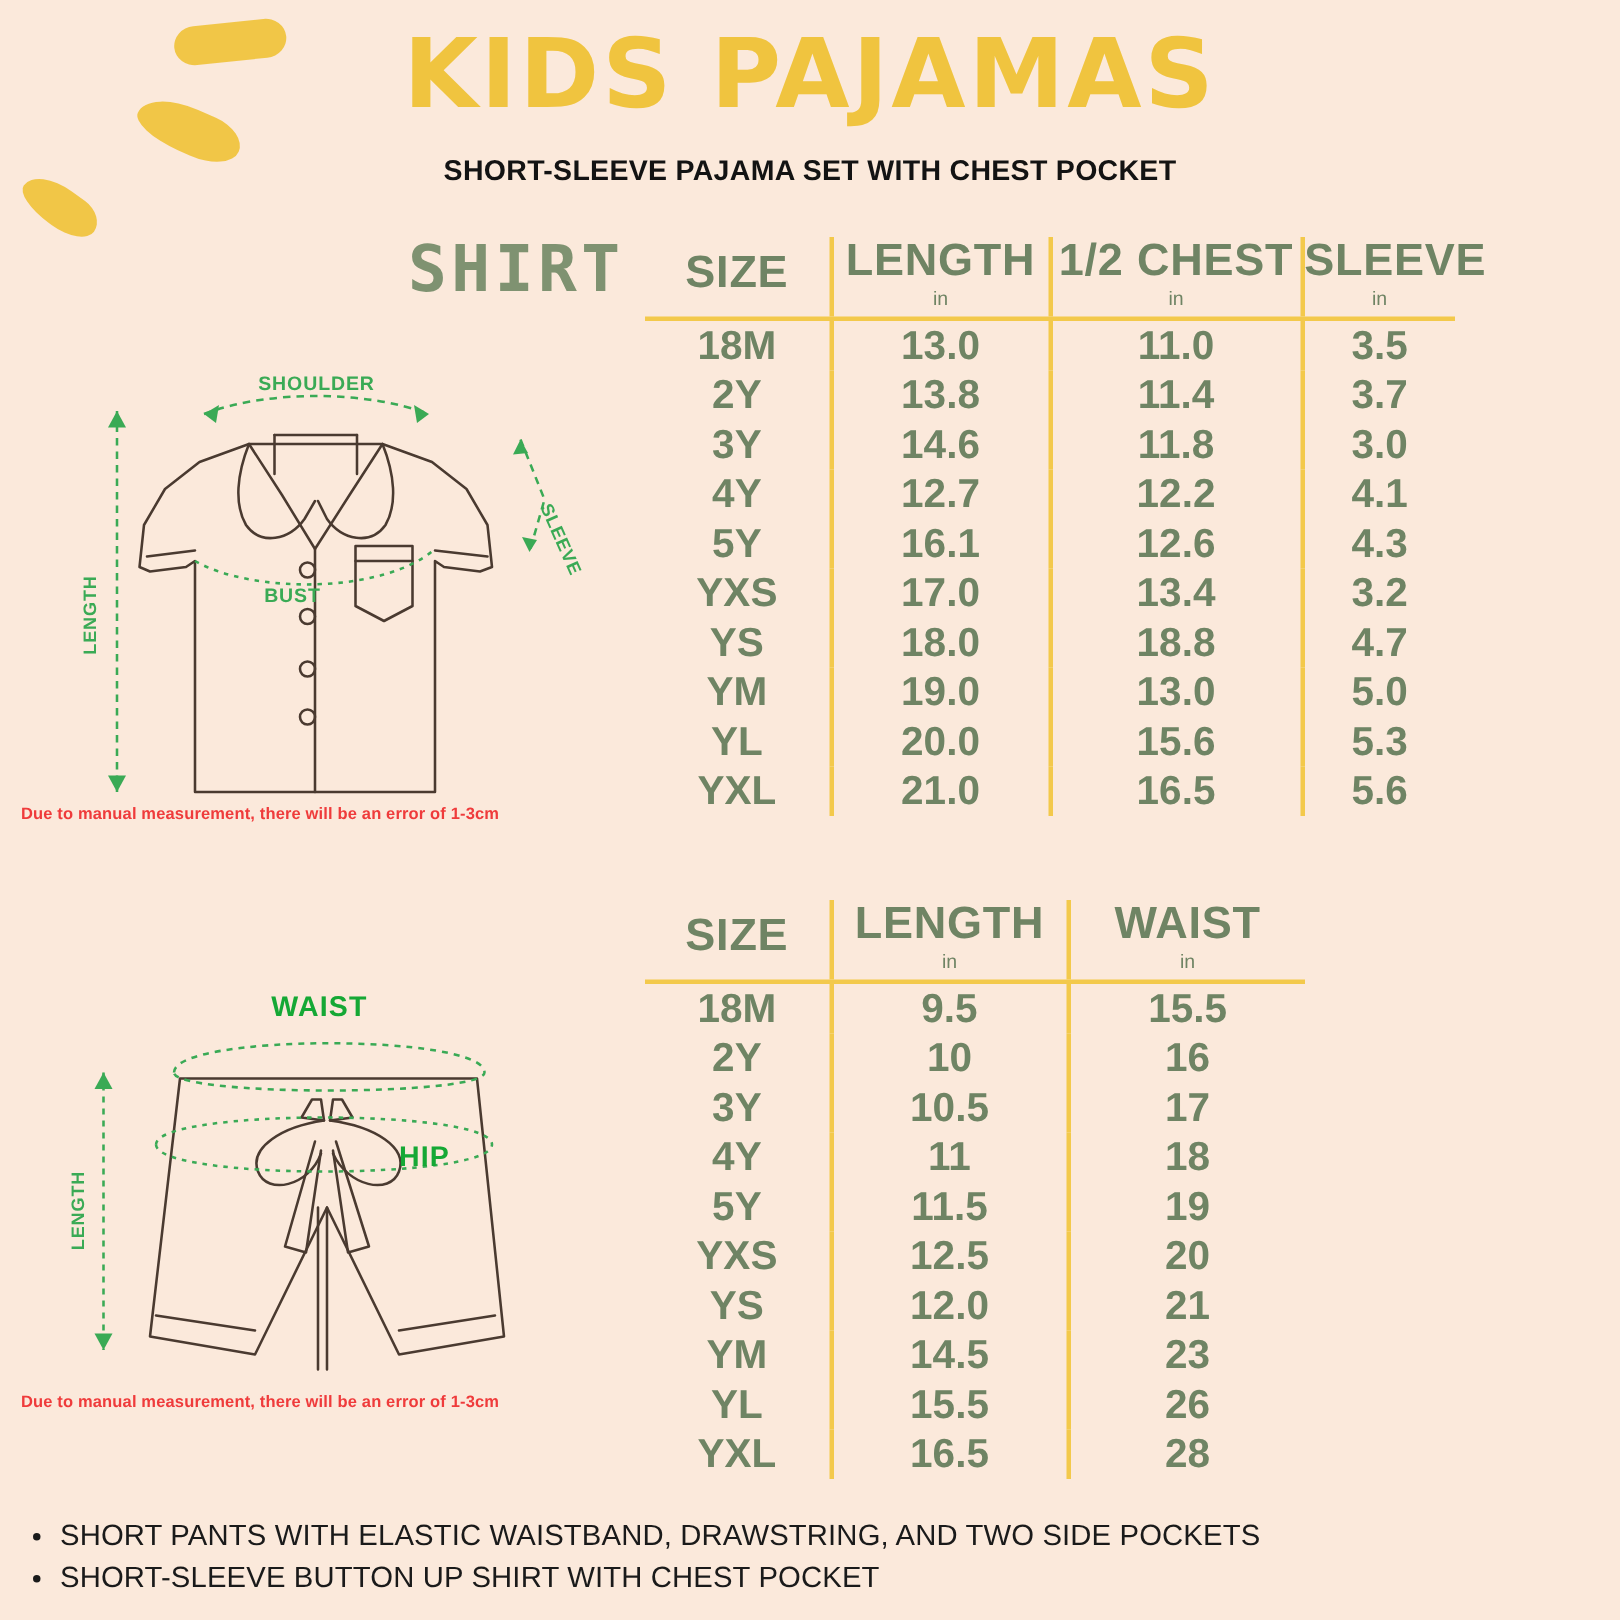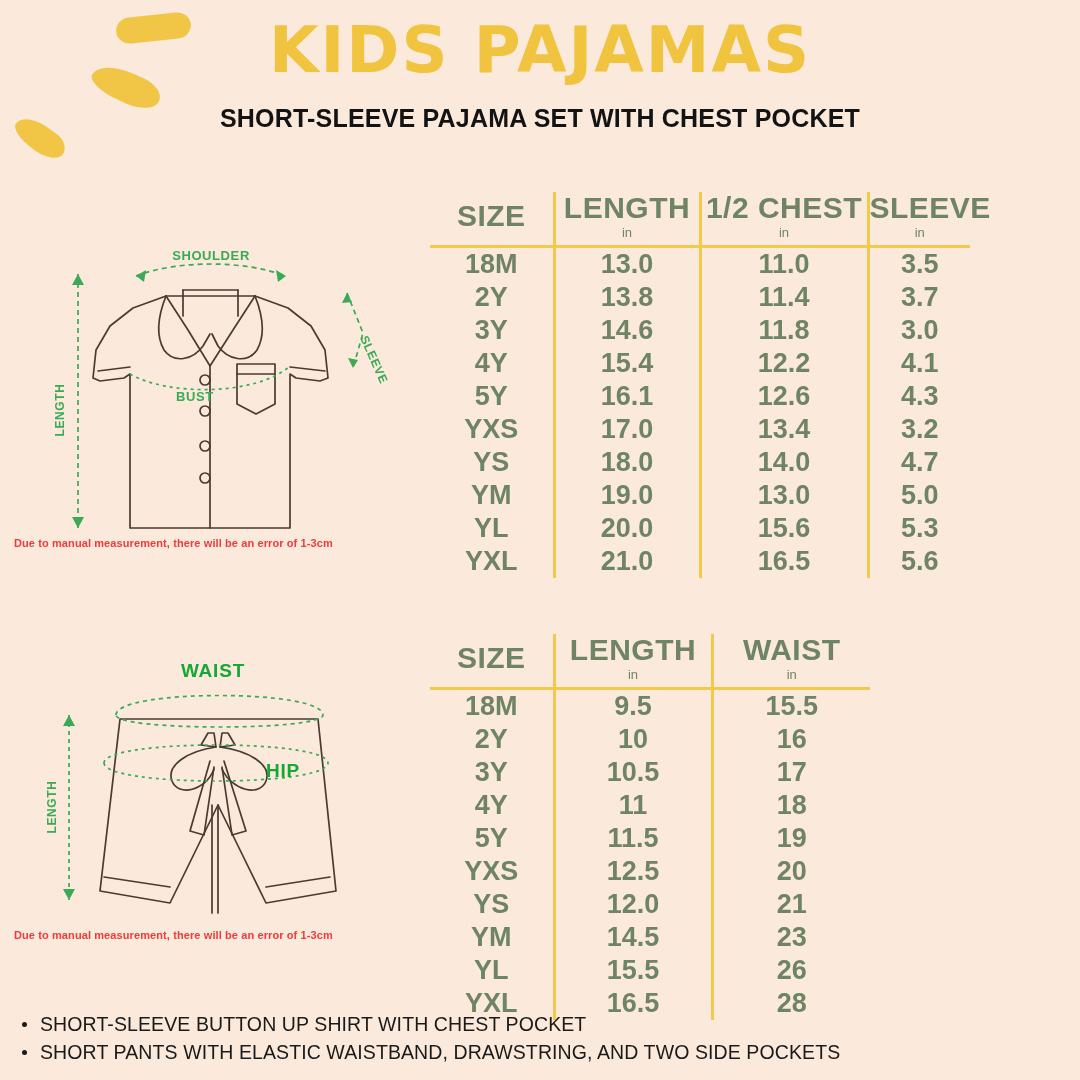--- a/index.html
+++ b/index.html
@@ -21,36 +21,36 @@
 
   
   .main-title{
     position:absolute; left:0; right:0; top:18px; text-align:center;
     font-family:"DejaVu Sans", sans-serif;
     font-size:64px; font-weight:700; letter-spacing:2px;
     color:#f0c43f; line-height:1;
   }
   .subtitle{
     position:absolute; left:0; right:0; top:104px; text-align:center;
-    font-size:25px; font-weight:700; letter-spacing:.2px;
+    font-size:19px; font-weight:700; letter-spacing:.2px;
     color:#131313;
   }
 
   
   .sec-label{
     position:absolute;
     font-family:"DejaVu Sans Mono", monospace;
     font-size:43px; font-weight:700; letter-spacing:3px;
     color:#7f9271;
   }
   .sec-shirt{ left:272px; top:155px; }
   .sec-pants{ left:265px; top:602px; }
 
   
-  .tbl{ position:absolute; color:#6f8464;margin-top:34px; }
+  .tbl{ position:absolute; color:#6f8464; }
   .tbl table{ border-collapse:collapse; width:100%; table-layout:fixed; }
   .tbl th, .tbl td{ text-align:center; vertical-align:middle; }
   .tbl th{
     font-size:30px; font-weight:700; letter-spacing:.5px;
     padding:0 0 2px 0; line-height:1.05;
   }
   .tbl th .unit{
     display:block; font-size:13px; font-weight:400; letter-spacing:0;
     margin-top:2px; color:#6f8464;
   }
@@ -96,20 +96,21 @@
 
 <div id="page">
 
   <div class="blob blob-a"></div>
   <div class="blob blob-b"></div>
   <div class="blob blob-c"></div>
 
   <div class="main-title">KIDS PAJAMAS</div>
   <div class="subtitle">SHORT-SLEEVE PAJAMA SET WITH CHEST POCKET</div>
 
+  <div class="sec-label sec-shirt">SHIRT</div>
 
   <svg id="shirt-diagram" class="diagram" viewBox="0 0 375 300">
     <g fill="none" stroke="#4a3a30" stroke-width="1.7" stroke-linejoin="round" stroke-linecap="round">
       <path d="M128 58 L95 70 L72 88 L58 112 L55 140 L62 143 L86 140 L92 136
                L92 290 L252 290 L252 136 L258 140 L282 143 L290 140 L287 112
                L273 88 L250 70 L217 58 Z"></path>
       <path d="M128 58 L150 92 L172 128 L195 92 L217 58"></path>
       <path d="M128 58 C120 78, 118 98, 126 112 C136 126, 155 122, 165 108 L172 96"></path>
       <path d="M217 58 C225 78, 227 98, 219 112 C209 126, 190 122, 180 108 L174 96"></path>
       <path d="M145 52 L145 78 M200 52 L200 78"></path>
@@ -194,40 +195,40 @@
             <td class="vr">3.7</td>
           </tr>
           <tr>
             <td>3Y</td>
             <td class="vr">14.6</td>
             <td class="vr">11.8</td>
             <td class="vr">3.0</td>
           </tr>
           <tr>
             <td>4Y</td>
-            <td class="vr">15.4</td>
+            <td class="vr">12.7</td>
             <td class="vr">12.2</td>
             <td class="vr">4.1</td>
           </tr>
           <tr>
             <td>5Y</td>
             <td class="vr">16.1</td>
             <td class="vr">12.6</td>
             <td class="vr">4.3</td>
           </tr>
           <tr>
             <td>YXS</td>
             <td class="vr">17.0</td>
             <td class="vr">13.4</td>
             <td class="vr">3.2</td>
           </tr>
           <tr>
             <td>YS</td>
             <td class="vr">18.0</td>
-            <td class="vr">14.0</td>
+            <td class="vr">18.8</td>
             <td class="vr">4.7</td>
           </tr>
           <tr>
             <td>YM</td>
             <td class="vr">19.0</td>
             <td class="vr">13.0</td>
             <td class="vr">5.0</td>
           </tr>
           <tr>
             <td>YL</td>
@@ -350,18 +351,18 @@
             <td>YXL</td>
             <td class="vr">16.5</td>
             <td class="vr">28</td>
           </tr>
         </tbody>
     </table>
   </div>
 
   <div id="bullets">
     <ul>
+        <li>SHORT PANTS WITH ELASTIC WAISTBAND, DRAWSTRING, AND TWO SIDE POCKETS</li>
         <li>SHORT-SLEEVE BUTTON UP SHIRT WITH CHEST POCKET</li>
-        <li>SHORT PANTS WITH ELASTIC WAISTBAND, DRAWSTRING, AND TWO SIDE POCKETS</li>
       </ul>
   </div>
 
 </div>
 
 </body></html>

